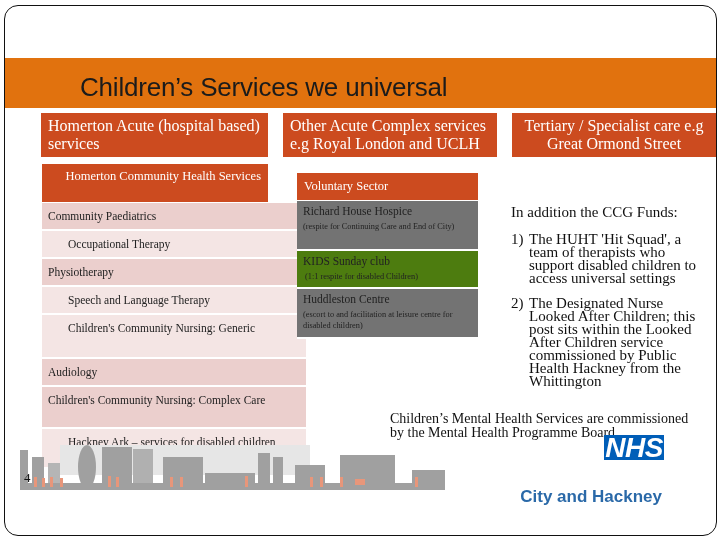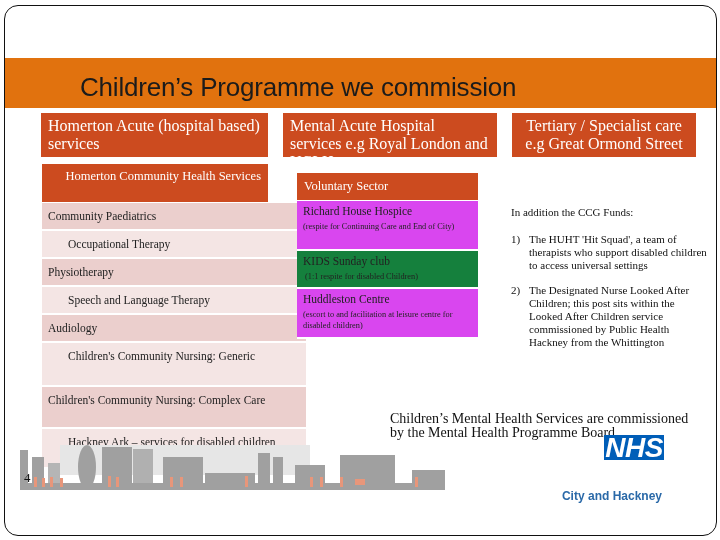--- a/index.html
+++ b/index.html
@@ -31,65 +31,65 @@
   .list-left { position: absolute; left: 42px; top: 203px; width: 264px; }
   .row {
     font-family: "Liberation Serif", serif; font-size: 11.5px; line-height: 16px;
     color: #222; padding: 5px 6px; border-bottom: 2px solid #fff;
   }
   .row.dark { background: #ebcfcd; }
   .row.light { background: #f4e5e4; padding-left: 26px; }
 
   .list-mid { position: absolute; left: 297px; top: 201px; width: 181px; }
   .mrow { padding: 3px 6px 4px 6px; border-bottom: 2px solid #fff; }
-  .mrow.dark { background: #d946ef; }
-  .mrow.light { background: #15803d; }
+  .mrow.dark { background: #737373; }
+  .mrow.light { background: #4d7c0f; }
   .mrow .name { font-family: "Liberation Serif", serif; font-size: 11.5px; line-height: 15px; color: #222; }
   .mrow .note { font-family: "Liberation Serif", serif; font-size: 8.3px; line-height: 11px; color: #222; margin-top: 2px; }
 
   .ccg-block { position: absolute; left: 511px; top: 206px; width: 200px;
-    font-family: "Liberation Serif", serif; font-size: 11px; line-height: 13px; color: #111; }
+    font-family: "Liberation Serif", serif; font-size: 15px; line-height: 13px; color: #111; }
   .ccg-block .intro { margin-bottom: 14px; }
   .ccg-item { display: flex; margin-bottom: 12px; }
   .ccg-item .num { width: 18px; flex: 0 0 18px; }
   .ccg-item .txt { flex: 1; }
 
   .mental { position: absolute; left: 390px; top: 386px; width: 300px;
     font-family: "Liberation Serif", serif; font-size: 14px; line-height: 14px; color: #111; font-weight: normal; margin-top: 26px; }
 
   .nhs-logo { position: absolute; left: 604px; top: 435px; width: 60px; height: 25px;
     background: #005eb8; color: #fff; font-family: "Liberation Sans", sans-serif;
     font-weight: bold; font-style: italic; font-size: 28px; line-height: 25px; text-align: center; letter-spacing: -0.5px; }
   .ccg-name { position: absolute; right: 58px; top: 488px; text-align: right;
-    font-family: "Liberation Sans", sans-serif; font-weight: bold; font-size: 12px; line-height: 17px; color: #2a69a8; }
+    font-family: "Liberation Sans", sans-serif; font-weight: bold; font-size: 17px; line-height: 17px; color: #2a69a8; }
 
   .skyline { position: absolute; left: 20px; top: 445px; width: 425px; height: 45px; }
   .page-num { position: absolute; left: 24px; top: 470px; font-family: "Liberation Serif", serif; font-size: 13px; color: #111; }
 </style>
 </head>
 <body>
 
 <div class="slide-frame"></div>
 
 <div class="title-band"></div>
-<div class="title-text">Children’s Programme we commission</div>
+<div class="title-text">Children’s Services we universal</div>
 
 <div class="hdr" style="left:41px;top:113px;width:227px;height:44px;">Homerton Acute (hospital based) services</div>
-<div class="hdr" style="left:283px;top:113px;width:214px;height:44px;">Mental Acute Hospital services e.g Royal London and UCLH</div>
-<div class="hdr" style="left:512px;top:113px;width:184px;height:44px;text-align:center;">Tertiary / Specialist care e.g Great Ormond Street</div>
+<div class="hdr" style="left:283px;top:113px;width:214px;height:44px;">Other Acute Complex services e.g Royal London and UCLH</div>
+<div class="hdr" style="left:512px;top:113px;width:204px;height:44px;text-align:center;">Tertiary / Specialist care e.g Great Ormond Street</div>
 
 <div class="hdr small" style="left:42px;top:164px;width:226px;height:38px;text-align:right;">Homerton  Community Health Services</div>
 
 <div class="list-left">
   <div class="row dark">Community Paediatrics</div>
   <div class="row light">Occupational Therapy</div>
   <div class="row dark">Physiotherapy</div>
   <div class="row light">Speech and Language Therapy</div>
+  <div class="row light" style="height:44px;">Children's Community Nursing: Generic</div>
   <div class="row dark">Audiology</div>
-  <div class="row light" style="height:44px;">Children's Community Nursing: Generic</div>
   <div class="row dark" style="height:42px;">Children's Community Nursing: Complex Care</div>
   <div class="row light" style="height:40px;">Hackney Ark – services for disabled children</div>
 </div>
 
 <div class="hdr small" style="left:297px;top:173px;width:181px;height:27px;padding-top:5px;">Voluntary Sector</div>
 
 <div class="list-mid">
   <div class="mrow dark" style="height:50px;">
     <div class="name">Richard House Hospice</div>
     <div class="note">(respite for Continuing Care and End of City)</div>

